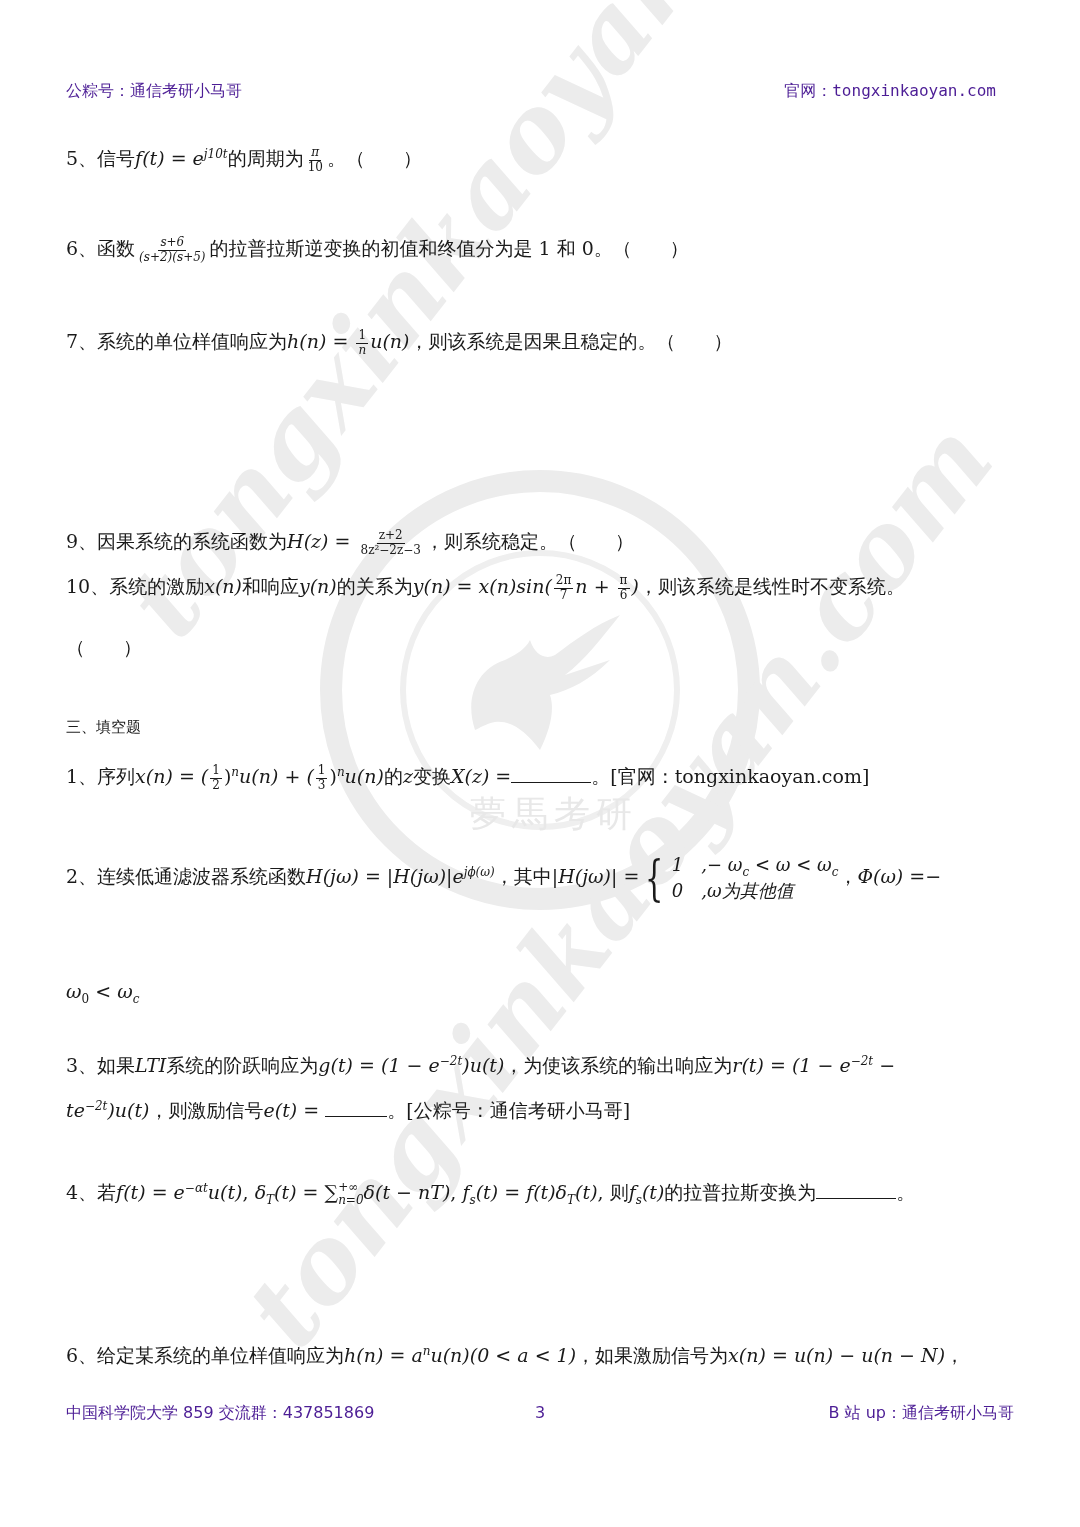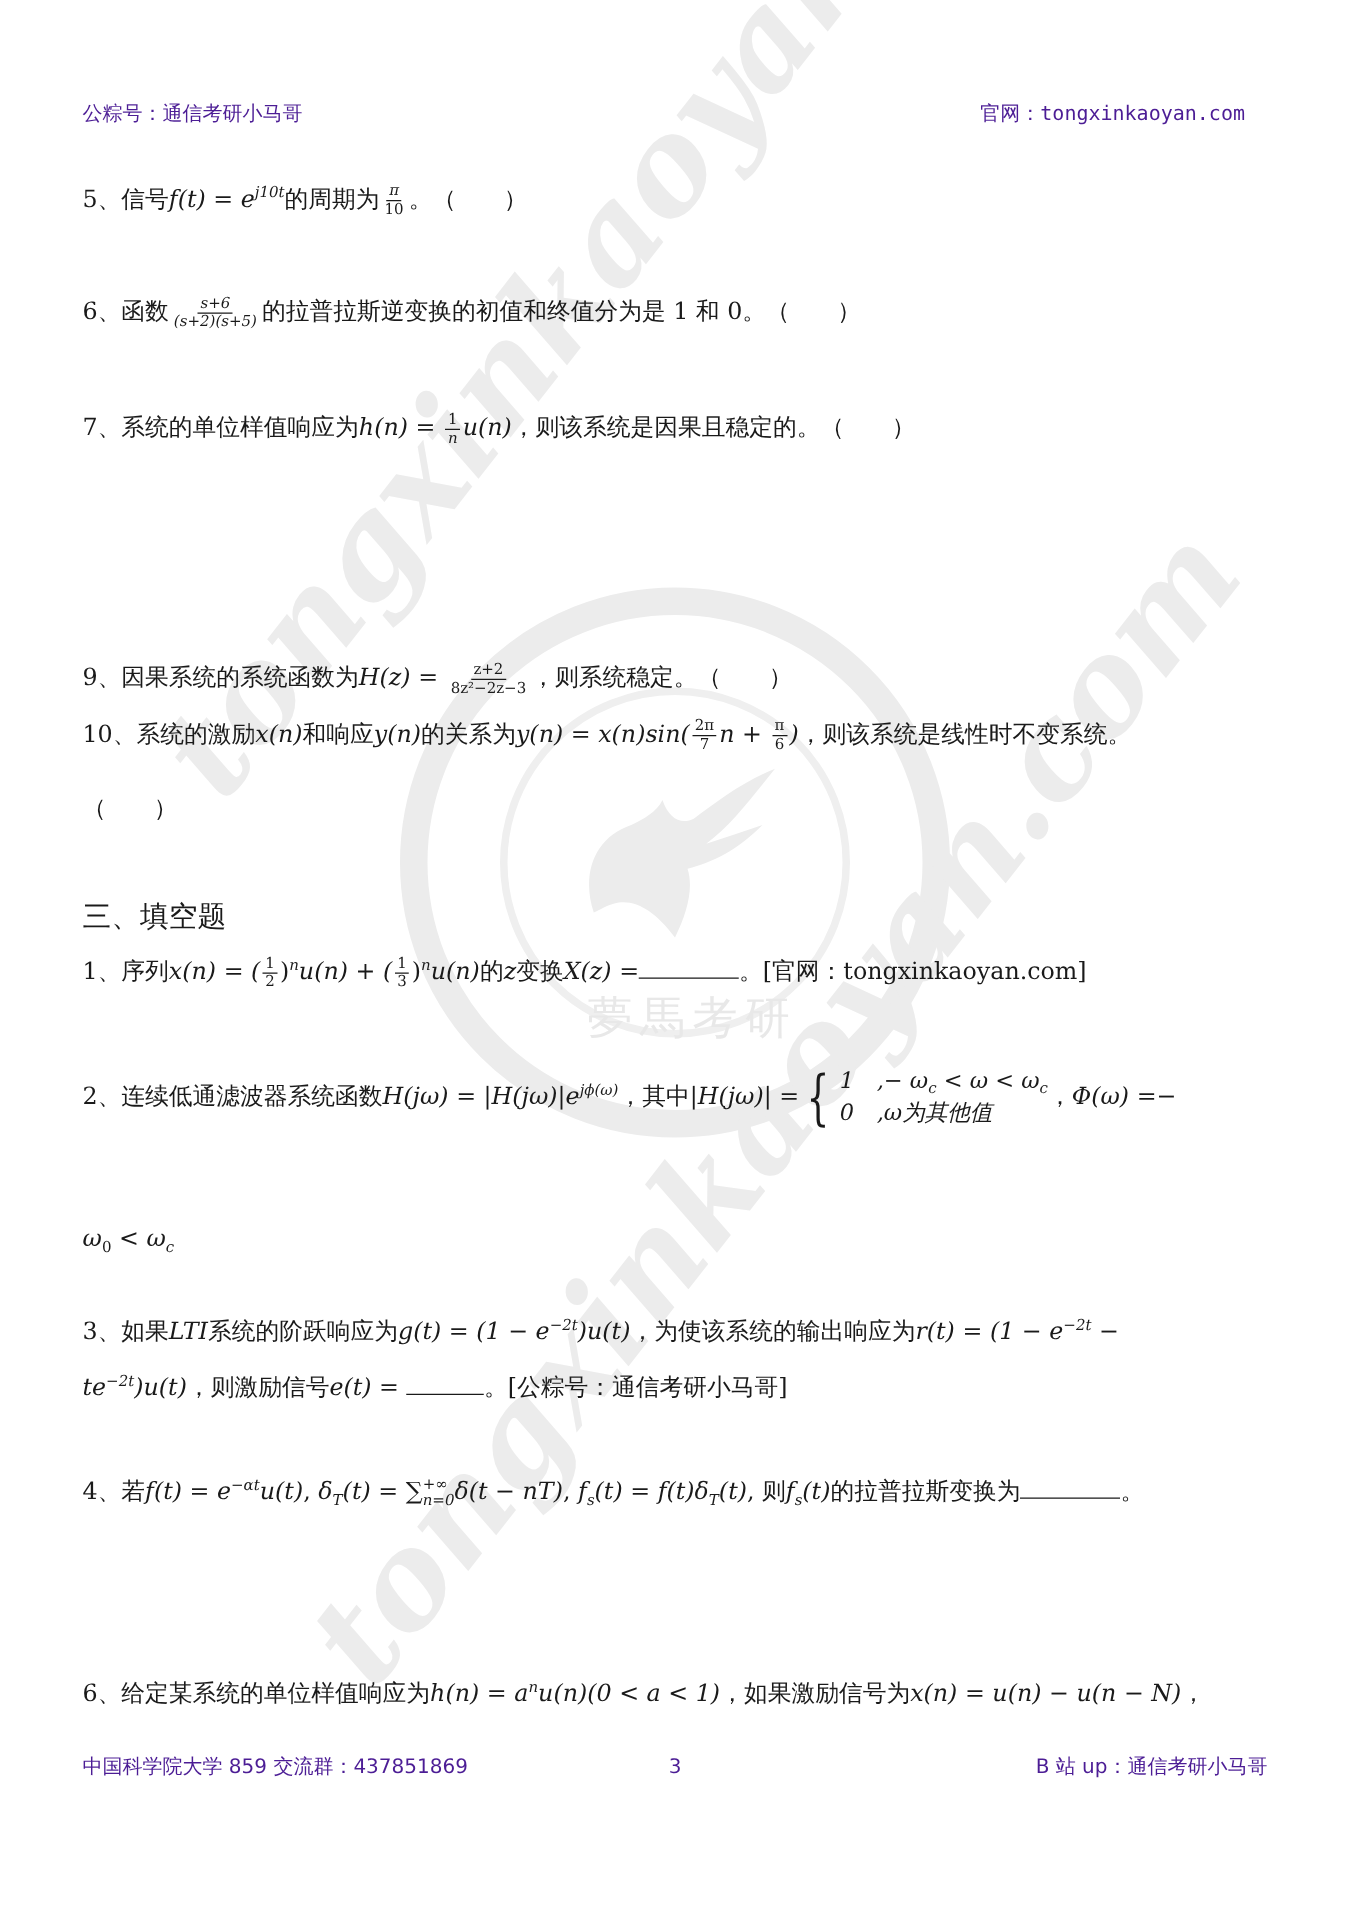--- a/index.html
+++ b/index.html
@@ -62,21 +62,21 @@
   .frac .num { padding: 0 2px; border-bottom: 1px solid #1a1a1a; }
   .frac .den { padding: 0 2px; }
   .blank {
     display: inline-block; width: 80px; border-bottom: 1.5px solid #1a1a1a;
     height: 16px; vertical-align: baseline;
   }
   .blank.short { width: 62px; }
   .brace-block { display: inline-flex; align-items: center; vertical-align: middle; }
   .brace { font-size: 48px; line-height: 1; font-weight: 200; transform: scaleX(0.6); margin-right: 2px; }
   .cases { display: inline-flex; flex-direction: column; font-size: 18px; line-height: 1.45; }
-  .section-title { position: absolute; left: 66px; top: 718px; font-size: 23px; z-index: 2; }
+  .section-title { position: absolute; left: 66px; top: 718px; font-size: 15px; z-index: 2; }
 </style>
 </head>
 <body>
 
 <div class="page">
 
   <div class="wm-seal"></div>
   <div class="wm-seal-inner"></div>
   <svg class="wm-horse" viewBox="0 0 170 150">
     <path d="M20,120 C10,90 20,60 50,50 C60,45 70,40 75,30 C80,45 90,50 100,45 C120,30 140,15 165,5 C145,30 130,50 110,65 C125,60 140,55 155,50 C135,70 115,80 95,85 C100,100 95,120 85,140 C70,120 55,110 40,112 C30,114 25,118 20,120 Z" fill="#ececec"></path>

